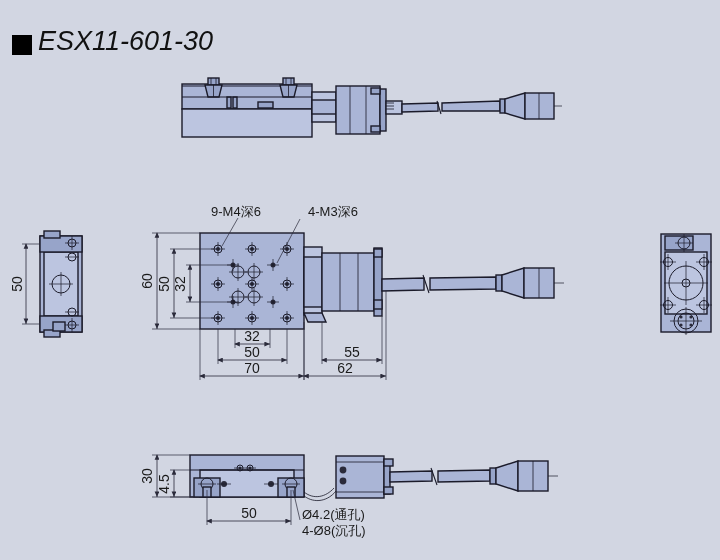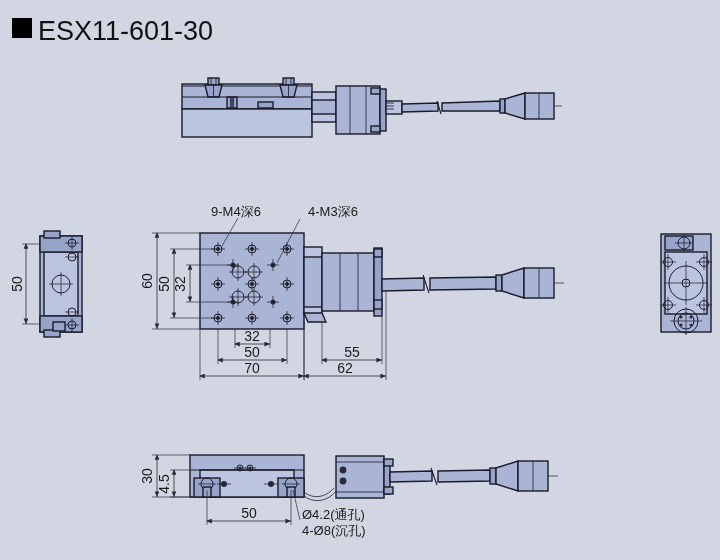--- a/index.html
+++ b/index.html
@@ -5,22 +5,22 @@
   html,body{margin:0;padding:0;}
   body{
     width:720px;height:560px;
     background:#d2d6e2;
     font-family:"Liberation Sans","DejaVu Sans",sans-serif;
     overflow:hidden;
     position:relative;
   }
   #stage{position:absolute;left:0;top:0;width:720px;height:560px;}
   .title-row{
-    position:absolute;left:12px;top:18px;
-    display:flex;align-items:flex-start;gap:6px;
+    position:absolute;left:12px;top:28px;
+    display:flex;align-items:flex-end;gap:6px;font-style:italic;
   }
   .title-bullet{
     width:20px;height:20px;background:#000;display:inline-block;
   }
   .title-text{
     font-size:27px;color:#111;letter-spacing:0px;line-height:1;
     font-family:"Liberation Sans","DejaVu Sans",sans-serif;
   }
   svg{position:absolute;left:0;top:0;}
   text{font-family:"Liberation Sans","DejaVu Sans",sans-serif;fill:#1a1a1a;}

